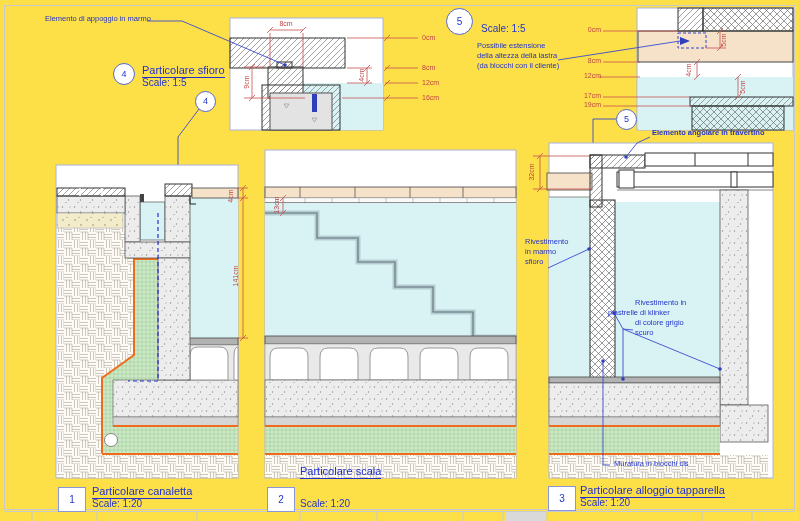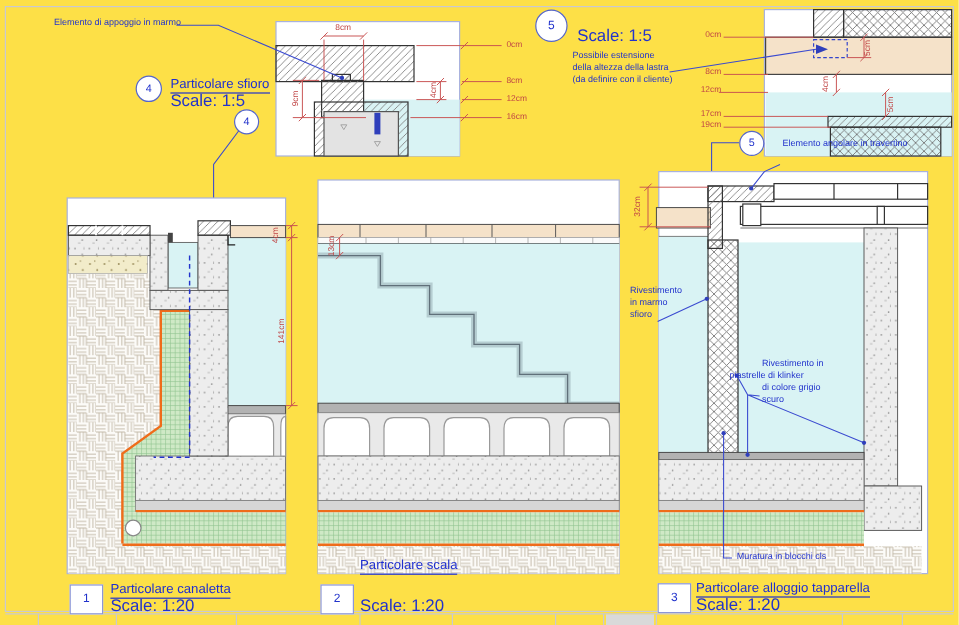--- a/index.html
+++ b/index.html
@@ -4,21 +4,21 @@
 <style>
   html,body{margin:0;padding:0;background:#fff;}
   #sheet{position:relative;width:799px;height:521px;background:#fde047;overflow:hidden;
          font-family:"Liberation Sans", sans-serif;}
   .lbl{position:absolute;color:#2233cc;font-size:7.5px;line-height:9px;white-space:nowrap;}
   .red{position:absolute;color:#c04545;font-size:7px;line-height:8px;white-space:nowrap;}
   .vt{position:absolute;color:#c04545;font-size:7px;line-height:8px;text-align:center;
       transform:rotate(-90deg);transform-origin:center;white-space:nowrap;}
   .title{position:absolute;color:#1f2fd0;font-size:11px;line-height:12px;white-space:nowrap;
          border-bottom:1px solid #2233cc;padding-bottom:1px;}
-  .scale{position:absolute;color:#2233cc;font-size:14px;line-height:10px;white-space:nowrap;}
+  .scale{position:absolute;color:#2233cc;font-size:10px;line-height:10px;white-space:nowrap;}
   .bubble{position:absolute;border:1px solid #5566cc;border-radius:50%;background:#fff;
           color:#2233cc;text-align:center;}
   .sq{position:absolute;border:1px solid #8b96d8;background:#fff;color:#2233cc;text-align:center;}
   svg{position:absolute;left:0;top:0;}
 </style>
 </head>
 <body>
 
 <div id="sheet">
 
@@ -222,21 +222,21 @@
 
 <div class="bubble" style="left:113px;top:63px;width:20px;height:20px;line-height:20px;font-size:9px;">4</div>
 <div class="title" style="left:142px;top:64px;">Particolare sfioro</div>
 <div class="scale" style="left:142px;top:78px;">Scale: 1:5</div>
 
 <div class="bubble" style="left:446px;top:8px;width:25px;height:25px;line-height:25px;font-size:10px;">5</div>
 <div class="scale" style="left:481px;top:24px;">Scale: 1:5</div>
 
 <div class="lbl" style="left:477px;top:41px;">Possibile estensione</div>
 <div class="lbl" style="left:477px;top:51px;">della altezza della lastra</div>
-<div class="lbl" style="left:477px;top:61px;">(da definire con il cliente)</div>
+<div class="lbl" style="left:477px;top:61px;">(da blocchi con il cliente)</div>
 
 <div class="red" style="left:271px;top:20px;width:30px;text-align:center;">8cm</div>
 <div class="vt" style="left:232px;top:78px;width:30px;">9cm</div>
 <div class="vt" style="left:347px;top:71px;width:30px;">4cm</div>
 <div class="red" style="left:422px;top:34px;">0cm</div>
 <div class="red" style="left:422px;top:64px;">8cm</div>
 <div class="red" style="left:422px;top:79px;">12cm</div>
 <div class="red" style="left:422px;top:94px;">16cm</div>
 
 <div class="red" style="left:576px;top:26px;width:25px;text-align:right;">0cm</div>
@@ -251,21 +251,21 @@
 <div class="bubble" style="left:195px;top:91px;width:19px;height:19px;line-height:19px;font-size:9px;">4</div>
 <div class="bubble" style="left:616px;top:109px;width:19px;height:19px;line-height:19px;font-size:9px;">5</div>
 
 <div class="vt" style="left:216px;top:192px;width:30px;">4cm</div>
 <div class="vt" style="left:216px;top:272px;width:40px;">141cm</div>
 
 <div class="vt" style="left:259px;top:201px;width:36px;">13cm</div>
 
 <div class="vt" style="left:514px;top:168px;width:36px;">32cm</div>
 
-<div class="lbl" style="left:652px;top:115px;">Elemento angolare in travertino</div>
+<div class="lbl" style="left:652px;top:128px;font-weight:bold;">Elemento angolare in travertino</div>
 <div class="lbl" style="left:525px;top:237px;">Rivestimento</div>
 <div class="lbl" style="left:525px;top:247px;">in marmo</div>
 <div class="lbl" style="left:525px;top:257px;">sfioro</div>
 <div class="lbl" style="left:635px;top:298px;">Rivestimento in</div>
 <div class="lbl" style="left:608px;top:308px;">piastrelle di klinker</div>
 <div class="lbl" style="left:635px;top:318px;">di colore grigio</div>
 <div class="lbl" style="left:635px;top:328px;text-align:center;">scuro</div>
 <div class="lbl" style="left:614px;top:459px;">Muratura in blocchi cls</div>
 
 <div class="sq" style="left:58px;top:487px;width:26px;height:23px;line-height:23px;font-size:10px;">1</div>

